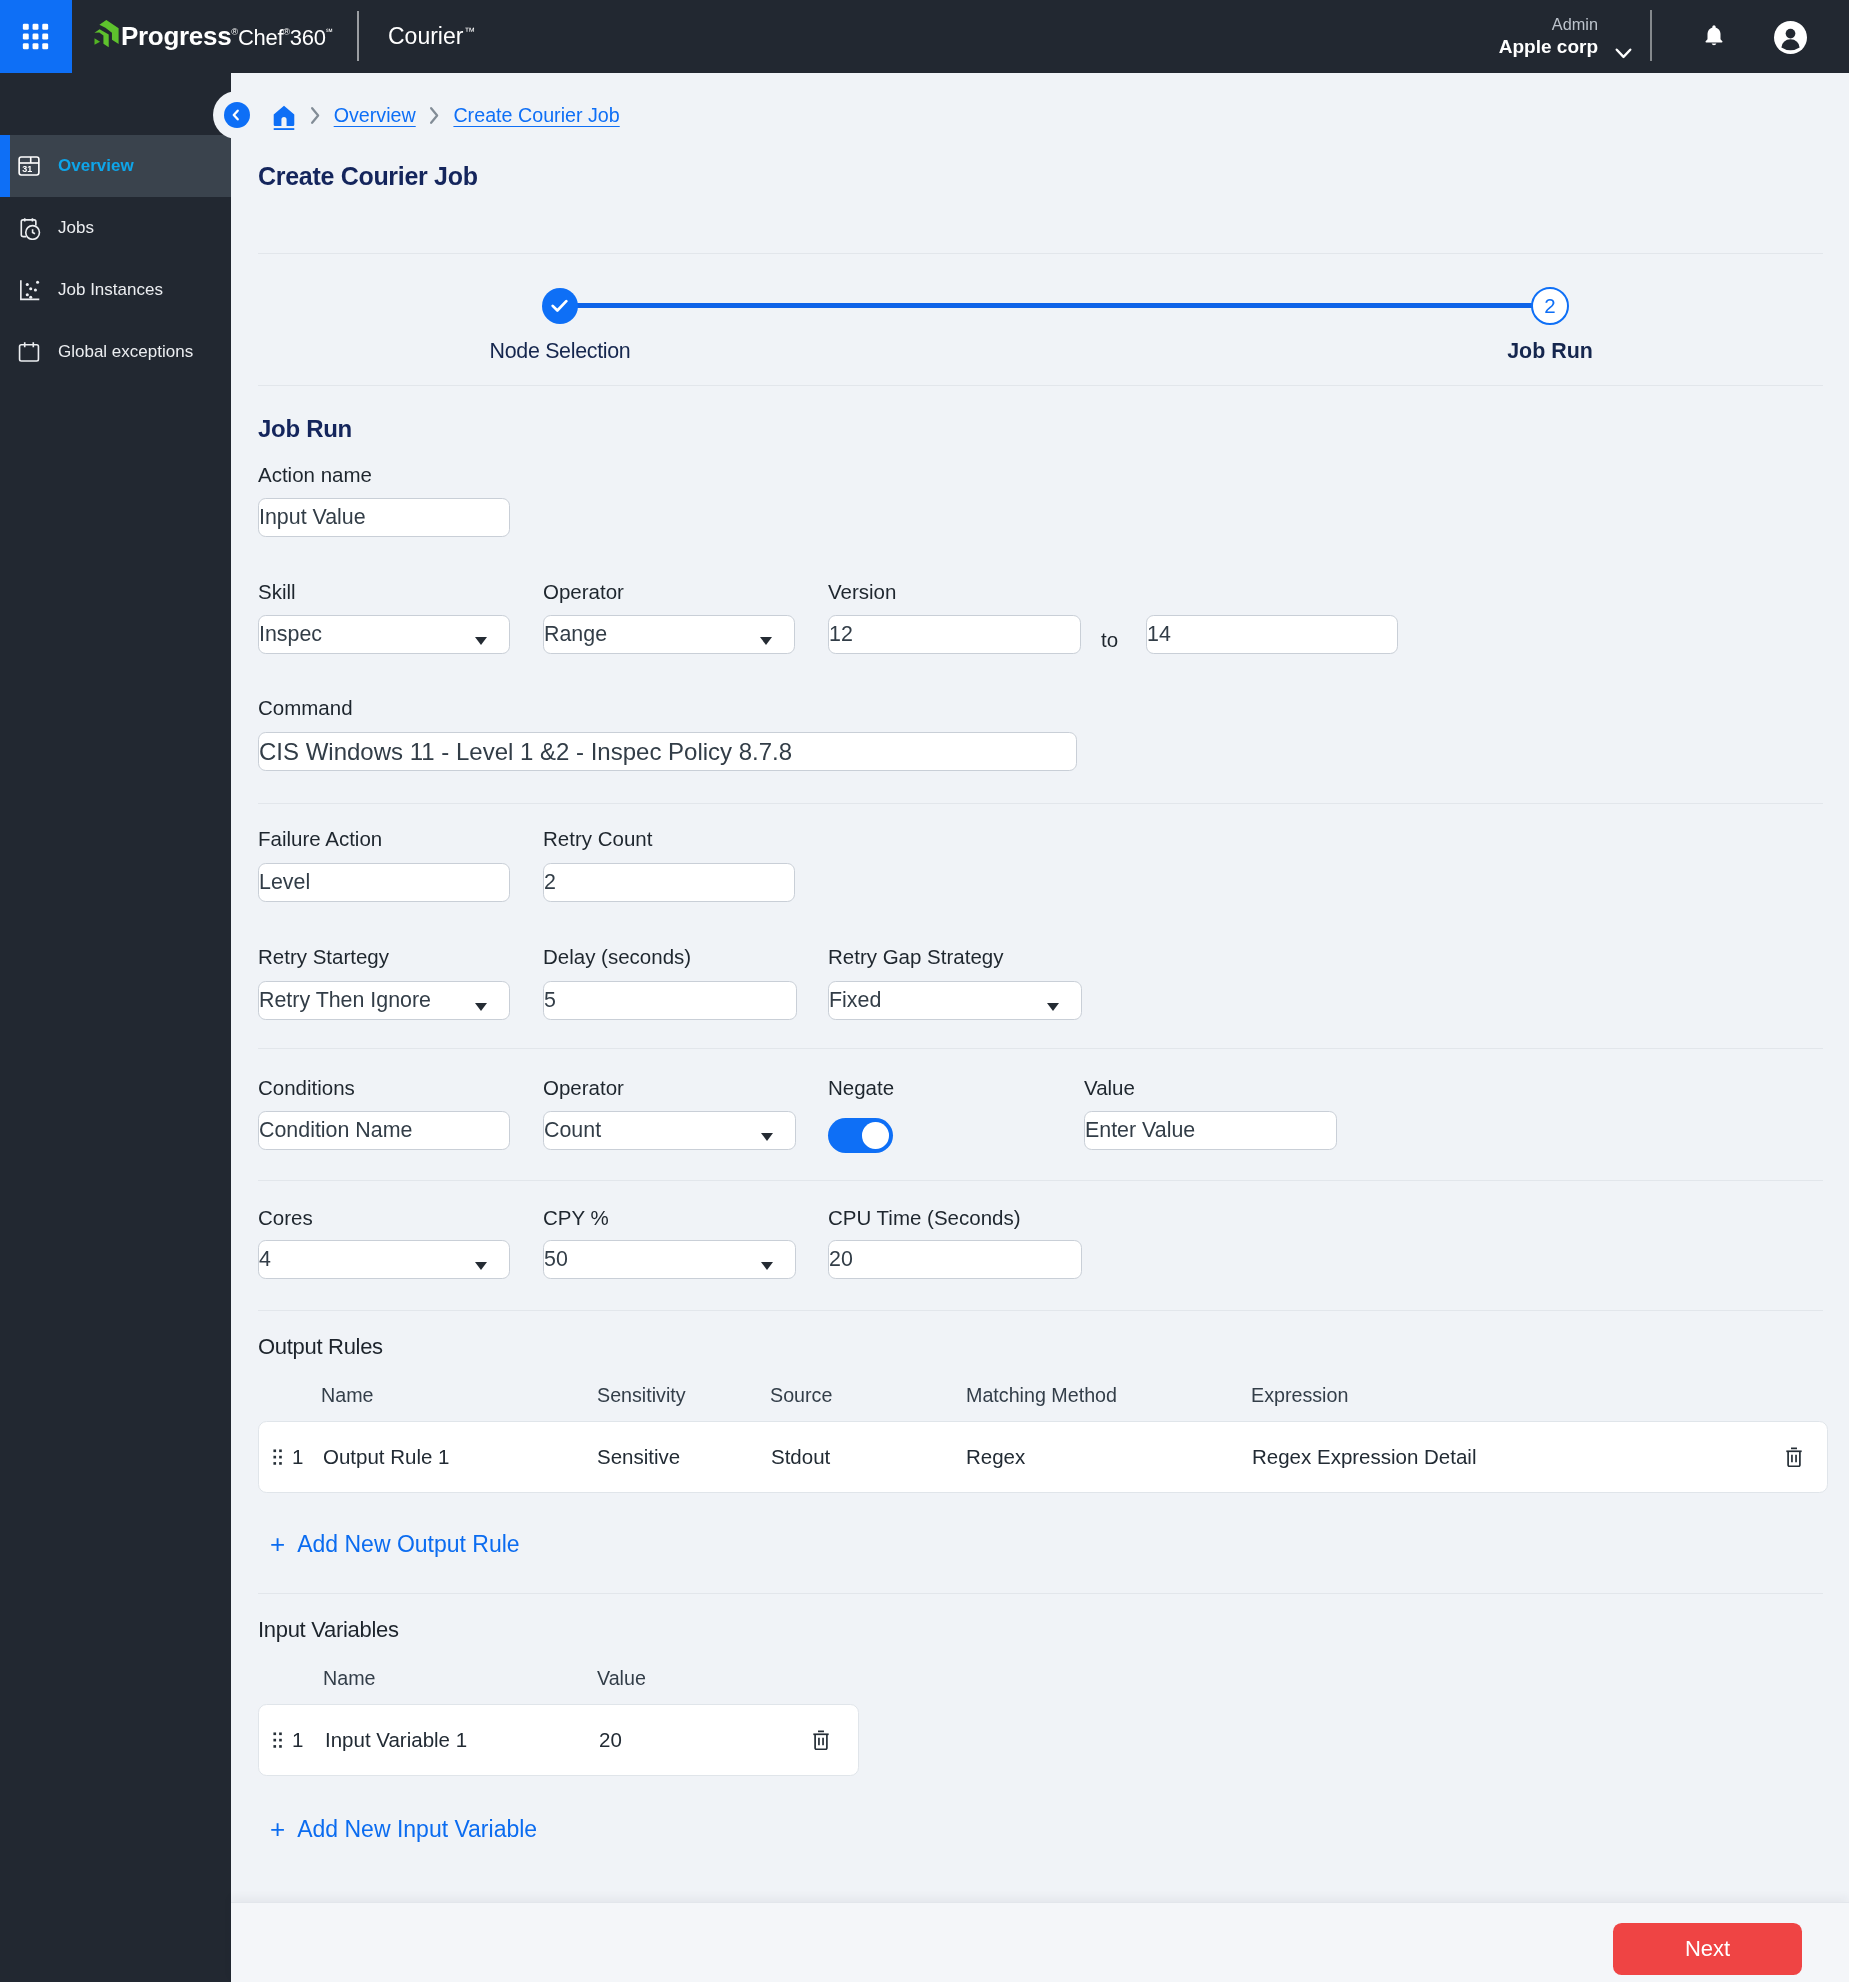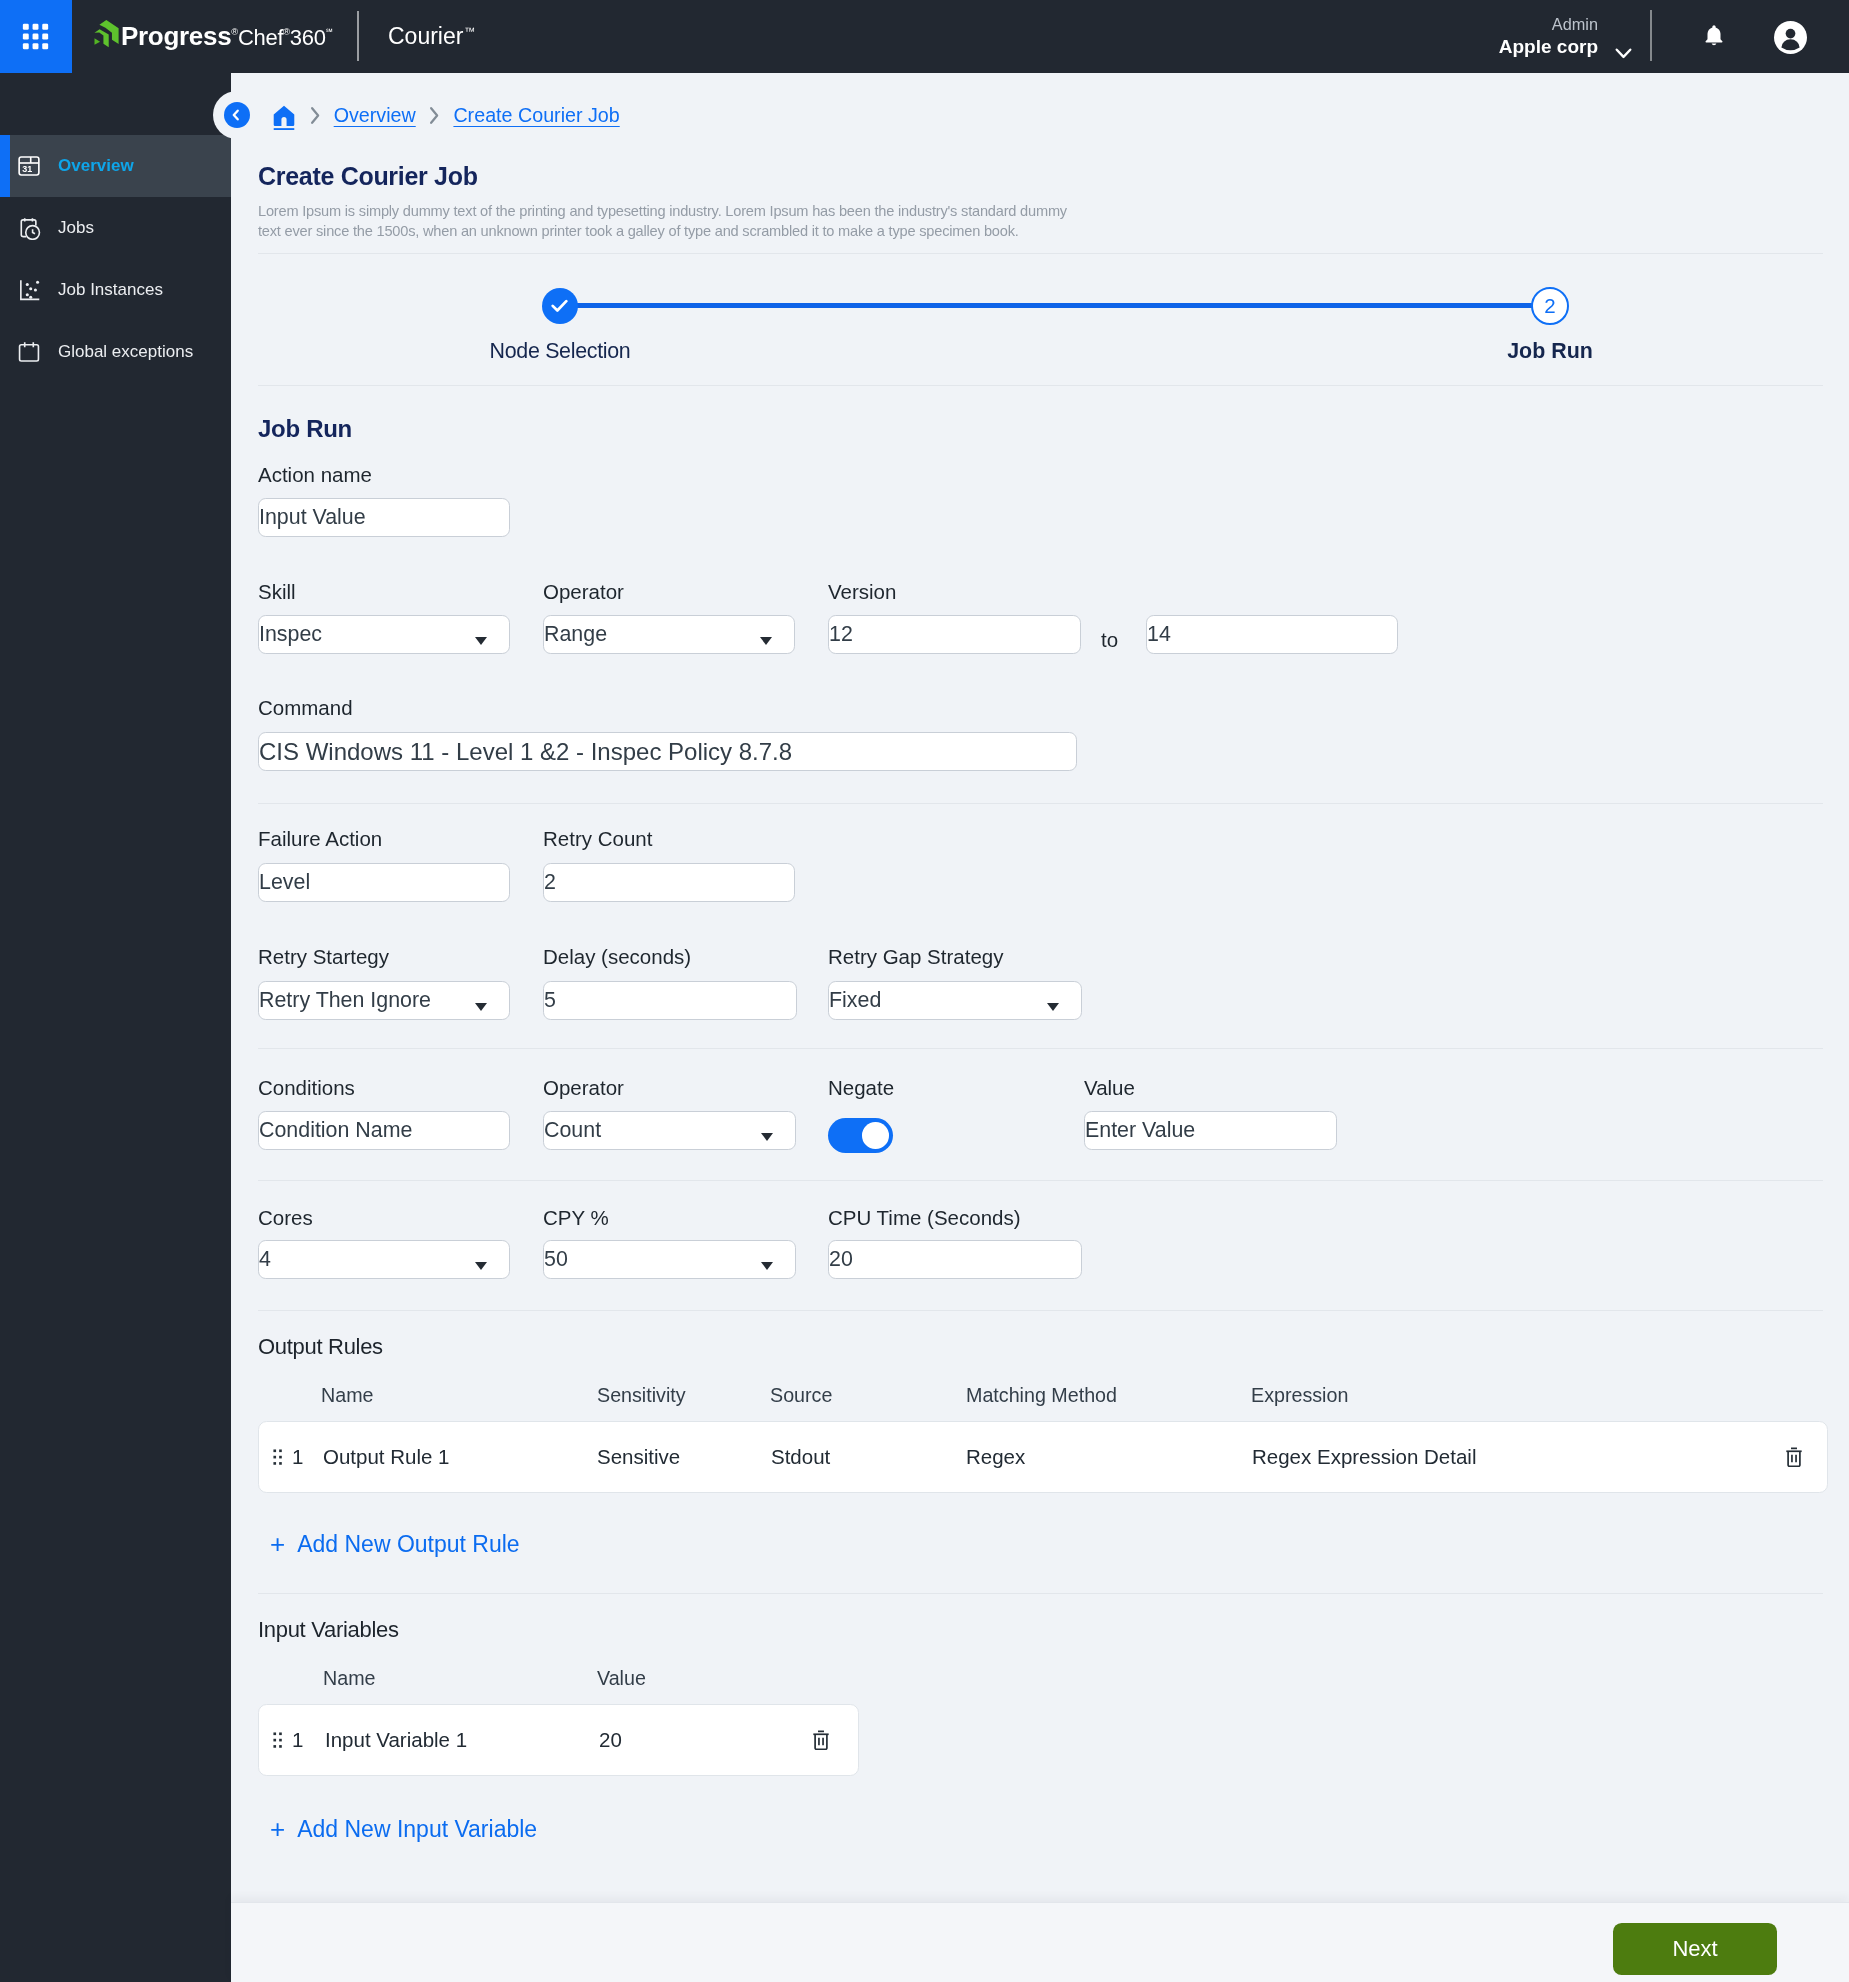--- a/index.html
+++ b/index.html
@@ -74,21 +74,21 @@
 
 
 .thead { position:absolute; font-size:19.7px; color:#333e49; }
 .card { position:absolute; background:#fff; border:1.7px solid #e0e5ea; border-radius:8.6px; height:72px; }
 .card .cell { position:absolute; top:0; height:100%; display:flex; align-items:center; font-size:20.5px; color:#222b34; }
 .addlink { position:absolute; font-size:23px; font-weight:500; color:#0b6cf0; display:flex; align-items:center; }
 .addlink .plus { font-size:26px; font-weight:400; margin-right:12px; }
 
 
 .footer { position:absolute; left:231px; top:1902px; width:1618px; height:80px; background:#f4f6f9; border-top:1.7px solid #e2e6eb; box-shadow:0 -5.1px 8.6px rgba(30,40,60,0.05); }
-.nextbtn { position:absolute; left:1382px; top:19.7px; width:164px; height:52px; border-radius:8.6px; background:#4d7c0f; color:#fff; font-size:22px; display:flex; align-items:center; justify-content:center; }
+.nextbtn { position:absolute; left:1382px; top:19.7px; width:189px; height:52px; border-radius:8.6px; background:#ef4444; color:#fff; font-size:22px; display:flex; align-items:center; justify-content:center; }
 </style>
 </head>
 <body>
 
 <div class="topbar">
   <div class="apps">
     <svg width="27" height="27" viewBox="0 0 32 32">
       <g fill="#fff">
         <rect x="1" y="1" width="7" height="7" rx="1.5"></rect>
           <rect x="12.5" y="1" width="7" height="7" rx="1.5"></rect>
@@ -192,21 +192,20 @@
         <path d="M2.5 2.5 L9.5 11 L2.5 19.5" fill="none" stroke="#828c96" stroke-width="2.6" stroke-linecap="round" stroke-linejoin="round"></path>
       </svg>
     <a>Overview</a>
     <svg class="crumb-sep" width="10.3" height="19" viewBox="0 0 12 22">
         <path d="M2.5 2.5 L9.5 11 L2.5 19.5" fill="none" stroke="#828c96" stroke-width="2.6" stroke-linecap="round" stroke-linejoin="round"></path>
       </svg>
     <a>Create Courier Job</a>
   </div>
 
   <div class="h1">Create Courier Job</div>
-  <div class="para">Lorem Ipsum is simply dummy text of the printing and typesetting industry. Lorem Ipsum has been the industry's standard dummy<br>text ever since the 1500s, when an unknown printer took a galley of type and scrambled it to make a type specimen book.</div>
 
   <div class="sep" style="top:180px;"></div>
 
   <div class="step-line"></div>
   <div class="step-c1">
       <svg width="17" height="13.7" viewBox="0 0 20 16" style="position:absolute;left:9.4px;top:11px;">
         <path d="M2 8 L7.5 13.5 L18 2.5" fill="none" stroke="#fff" stroke-width="3.2" stroke-linecap="round" stroke-linejoin="round"></path>
       </svg>
     </div>
   <div class="step-c2">2</div>

